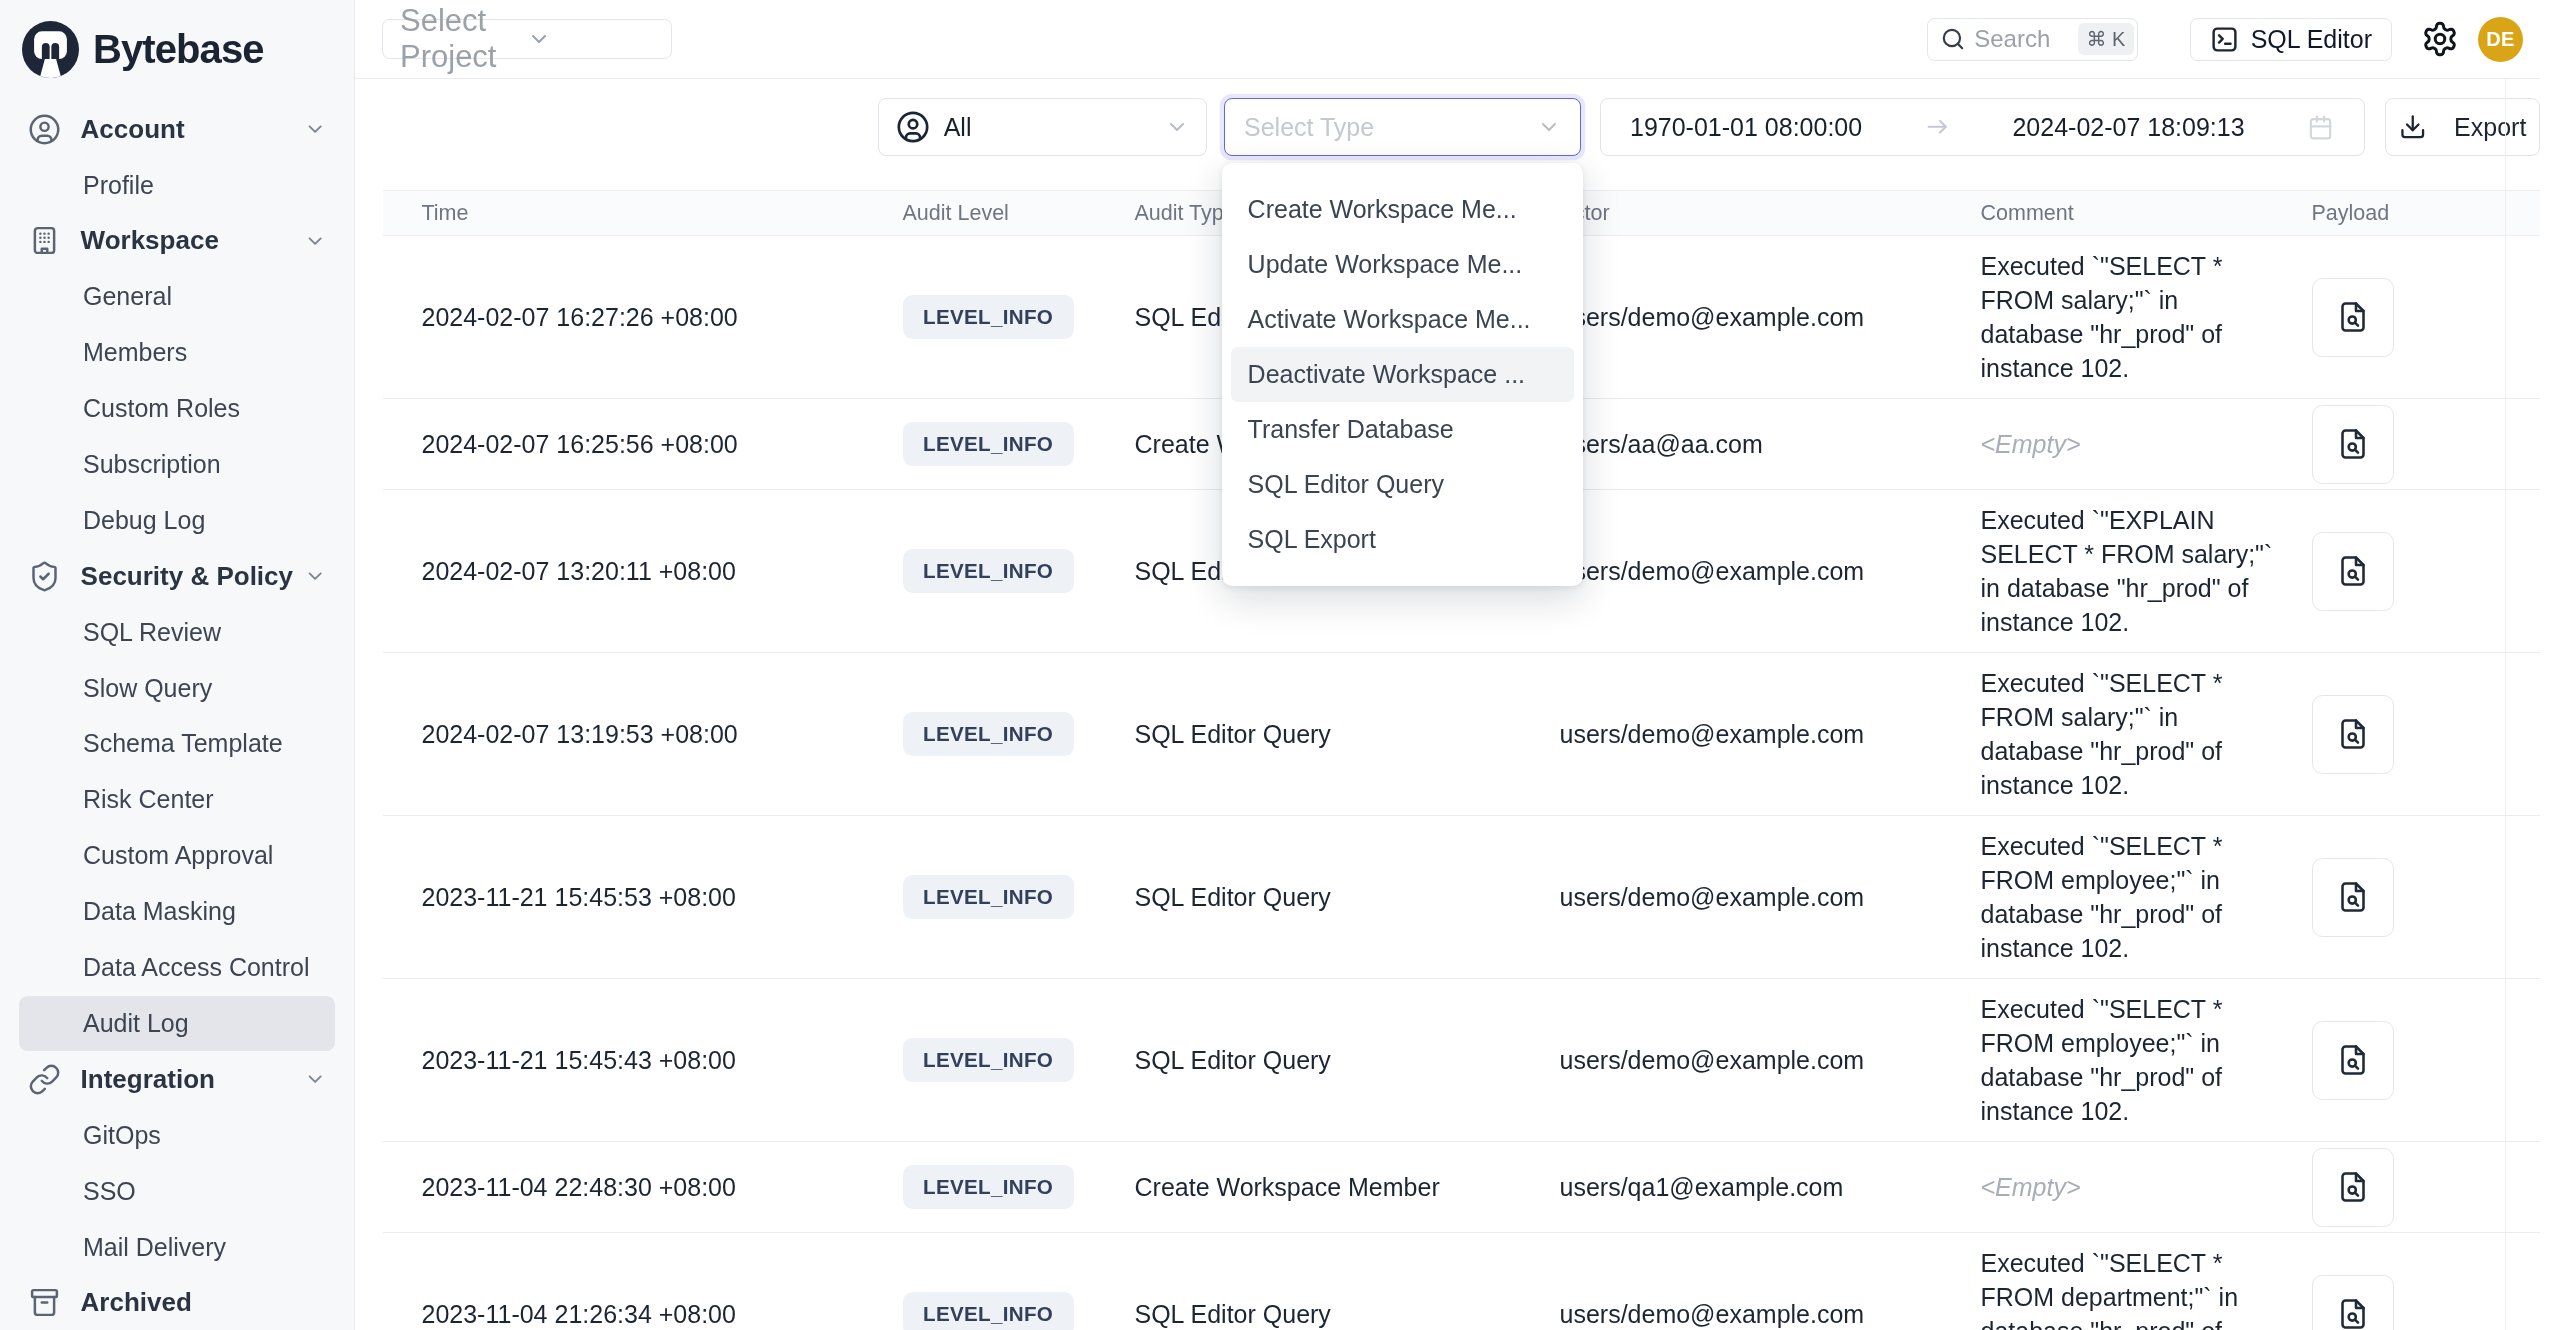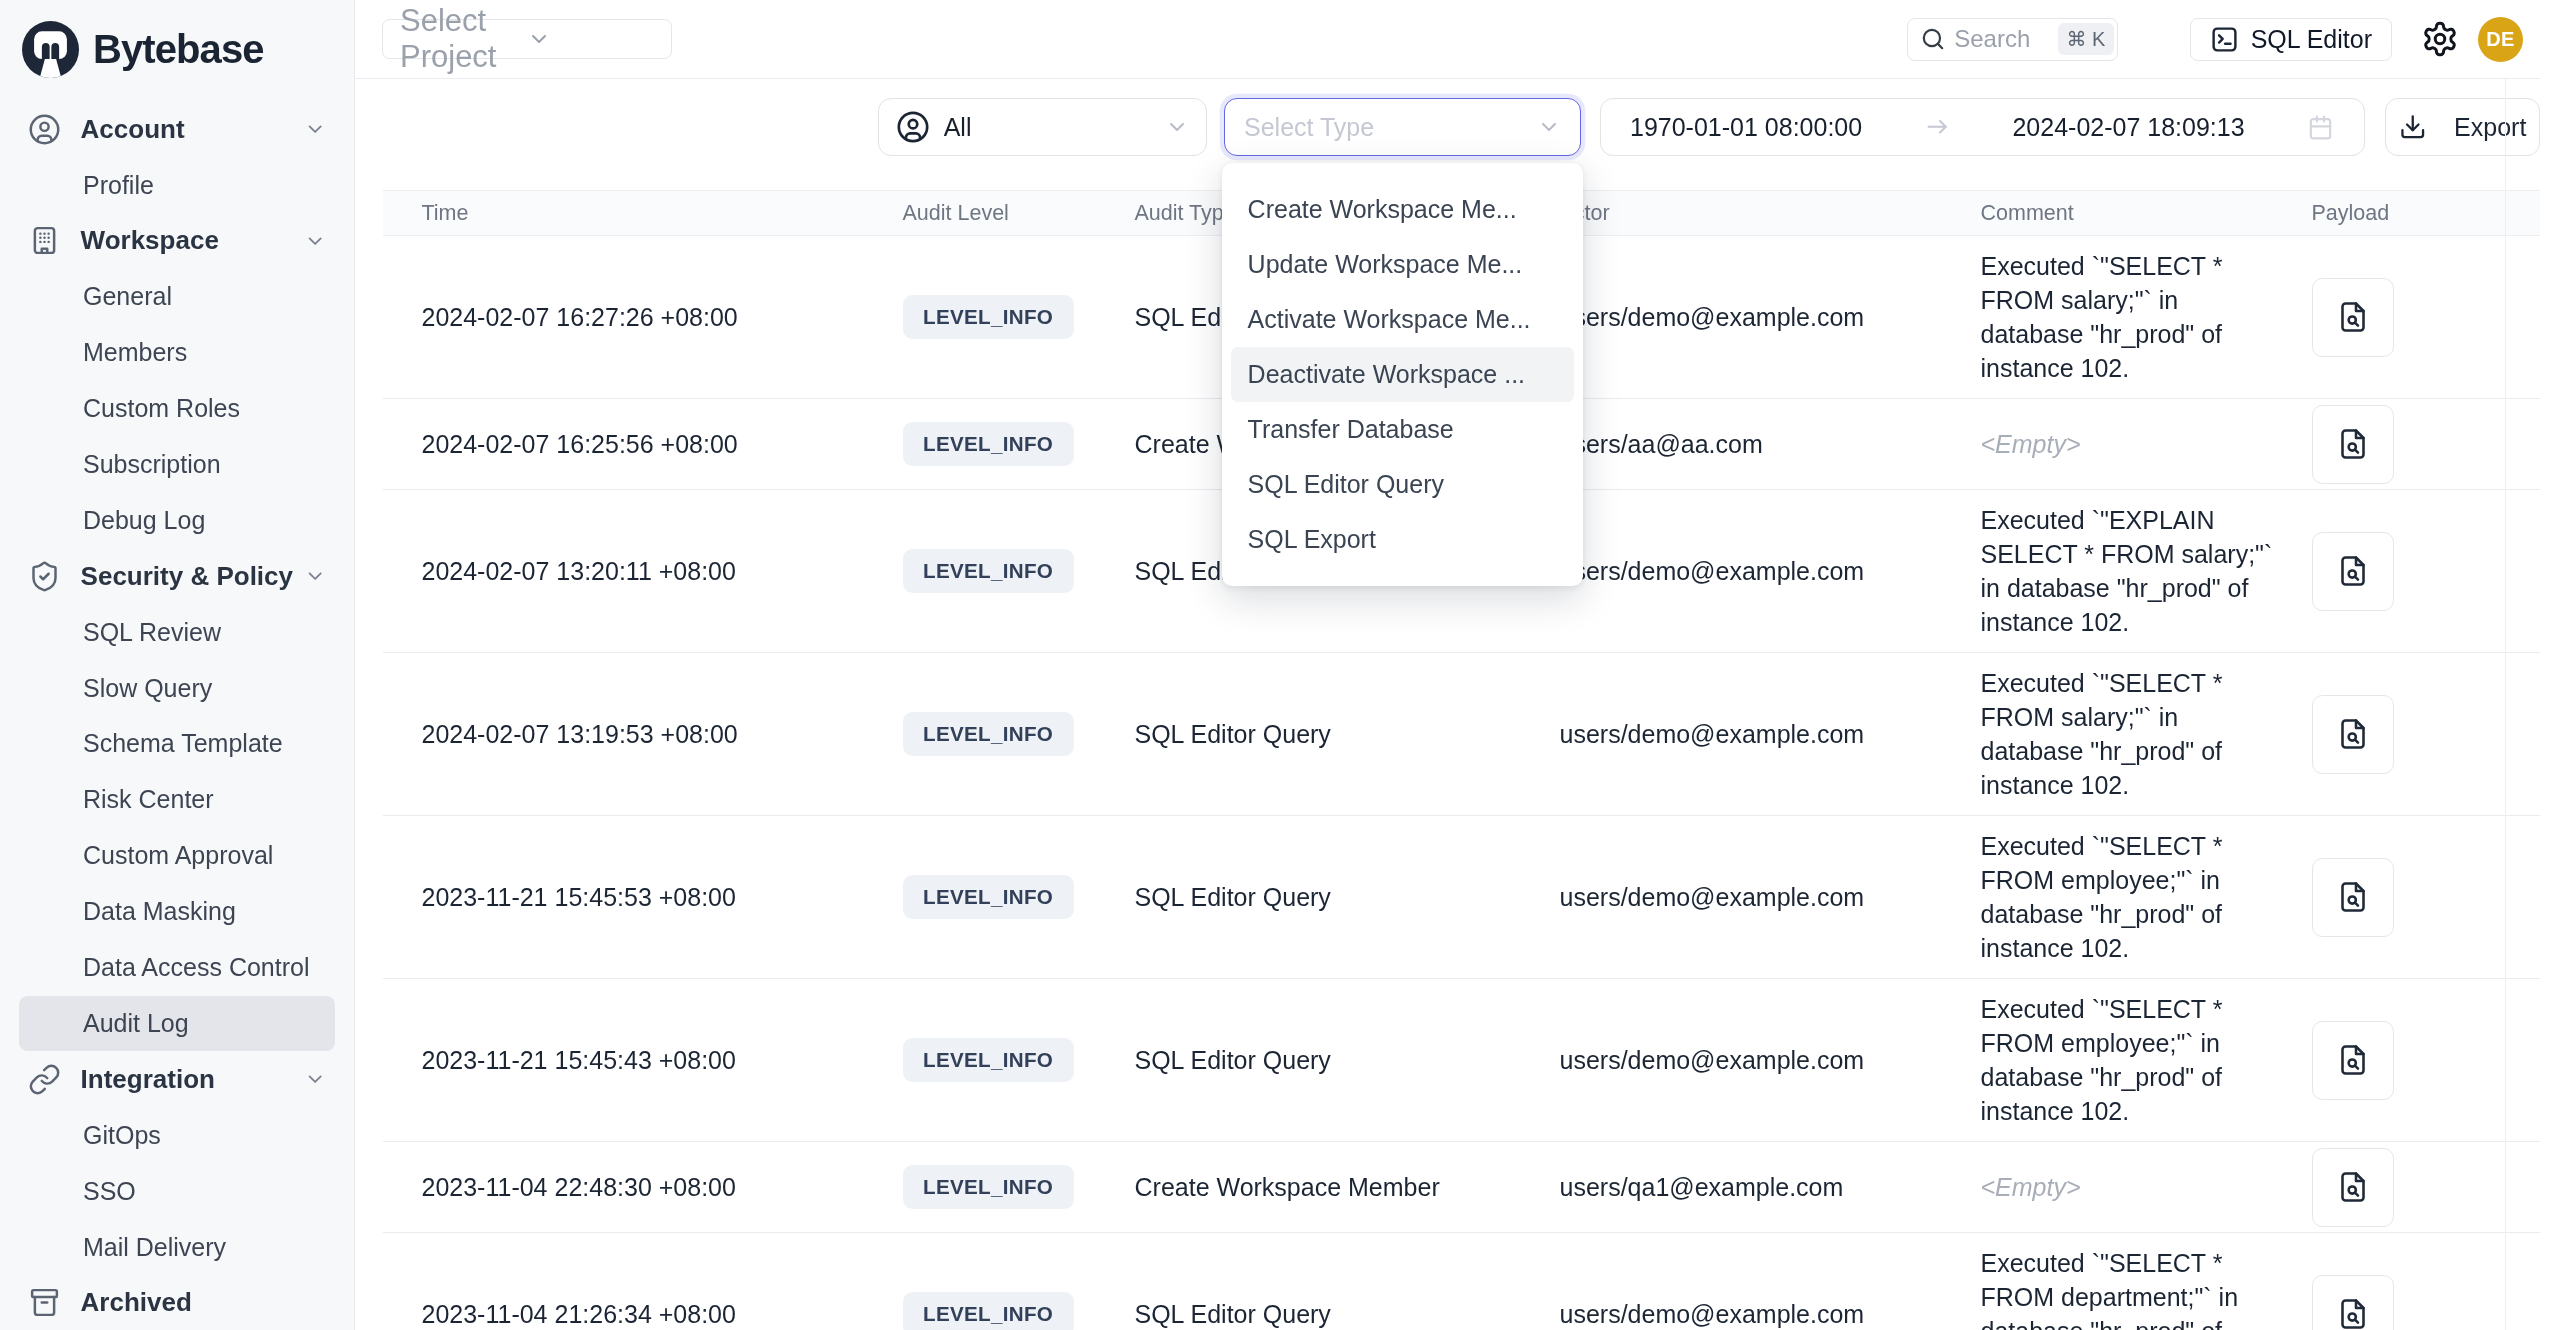--- a/index.html
+++ b/index.html
@@ -30,31 +30,31 @@
     display:flex; align-items:center; padding:0 17px; color:#9aa1ab; font-size:31px; cursor:pointer; }
   .proj-select span { flex:1; }
   .top-right { margin-left:auto; display:flex; align-items:center; }
   .searchbox { width:211px; height:43px; border:0.9px solid #e2e5ea; border-radius:7.7px;
     display:flex; align-items:center; padding:0 8.6px 0 12px; gap:8.6px; background:#fff; }
   .searchbox input { border:none; outline:none; width:95px; font-size:24px;
     font-family:"Liberation Sans", sans-serif; color:#1c2534; }
   .searchbox input::placeholder { color:#9aa1ab; }
   .kbd { background:#eef0f3; border-radius:6px; padding:4.3px 8.6px; font-size:20px; color:#5f6673;
     white-space:nowrap; }
-  .sql-editor-btn { margin-left:72px; height:43px; border:0.9px solid #e2e5ea; border-radius:7.7px;
+  .sql-editor-btn { margin-left:52px; height:43px; border:0.9px solid #e2e5ea; border-radius:7.7px;
     display:flex; align-items:center; gap:12px; padding:0 19px; font-size:25px; color:#111827;
     background:#fff; cursor:pointer; }
   .iconbtn { margin-left:29px; background:none; border:none; display:flex; cursor:pointer; }
   .avatar { margin-left:19px; width:45px; height:45px; border-radius:50%; background:#d9a415;
     color:#fff; font-size:20px; font-weight:700; display:flex; align-items:center;
     justify-content:center; letter-spacing:0.4px; cursor:pointer; }
 
   
   .filterbar { display:flex; align-items:center; padding-top:19px; }
-  .fbox { height:58px; border:0.9px solid #e0e3e8; border-radius:13px; background:#fff;
+  .fbox { height:58px; border:0.9px solid #e0e3e8; border-radius:8px; background:#fff;
     display:flex; align-items:center; }
   .all-select { margin-left:523px; width:329px; padding:0 17px; gap:13.7px; cursor:pointer; }
   .all-select .val { font-size:25px; color:#18202e; flex:1; }
   .type-select { margin-left:17px; width:357px; padding:0 19px; border:1.7px solid #6267e2;
     box-shadow:0 0 0 4.3px rgba(99,102,241,.15); cursor:text; }
   .type-select .placeholder { font-size:25px; color:#c3c8d2; flex:1; }
   .datebox { margin-left:19px; width:765px; padding:0 29px; justify-content:space-between;
     font-size:25px; color:#18202e; cursor:pointer; }
   .export-btn { margin-left:20px; width:155px; justify-content:center; gap:28px; font-size:25px;
     color:#1c2534; cursor:pointer; }

